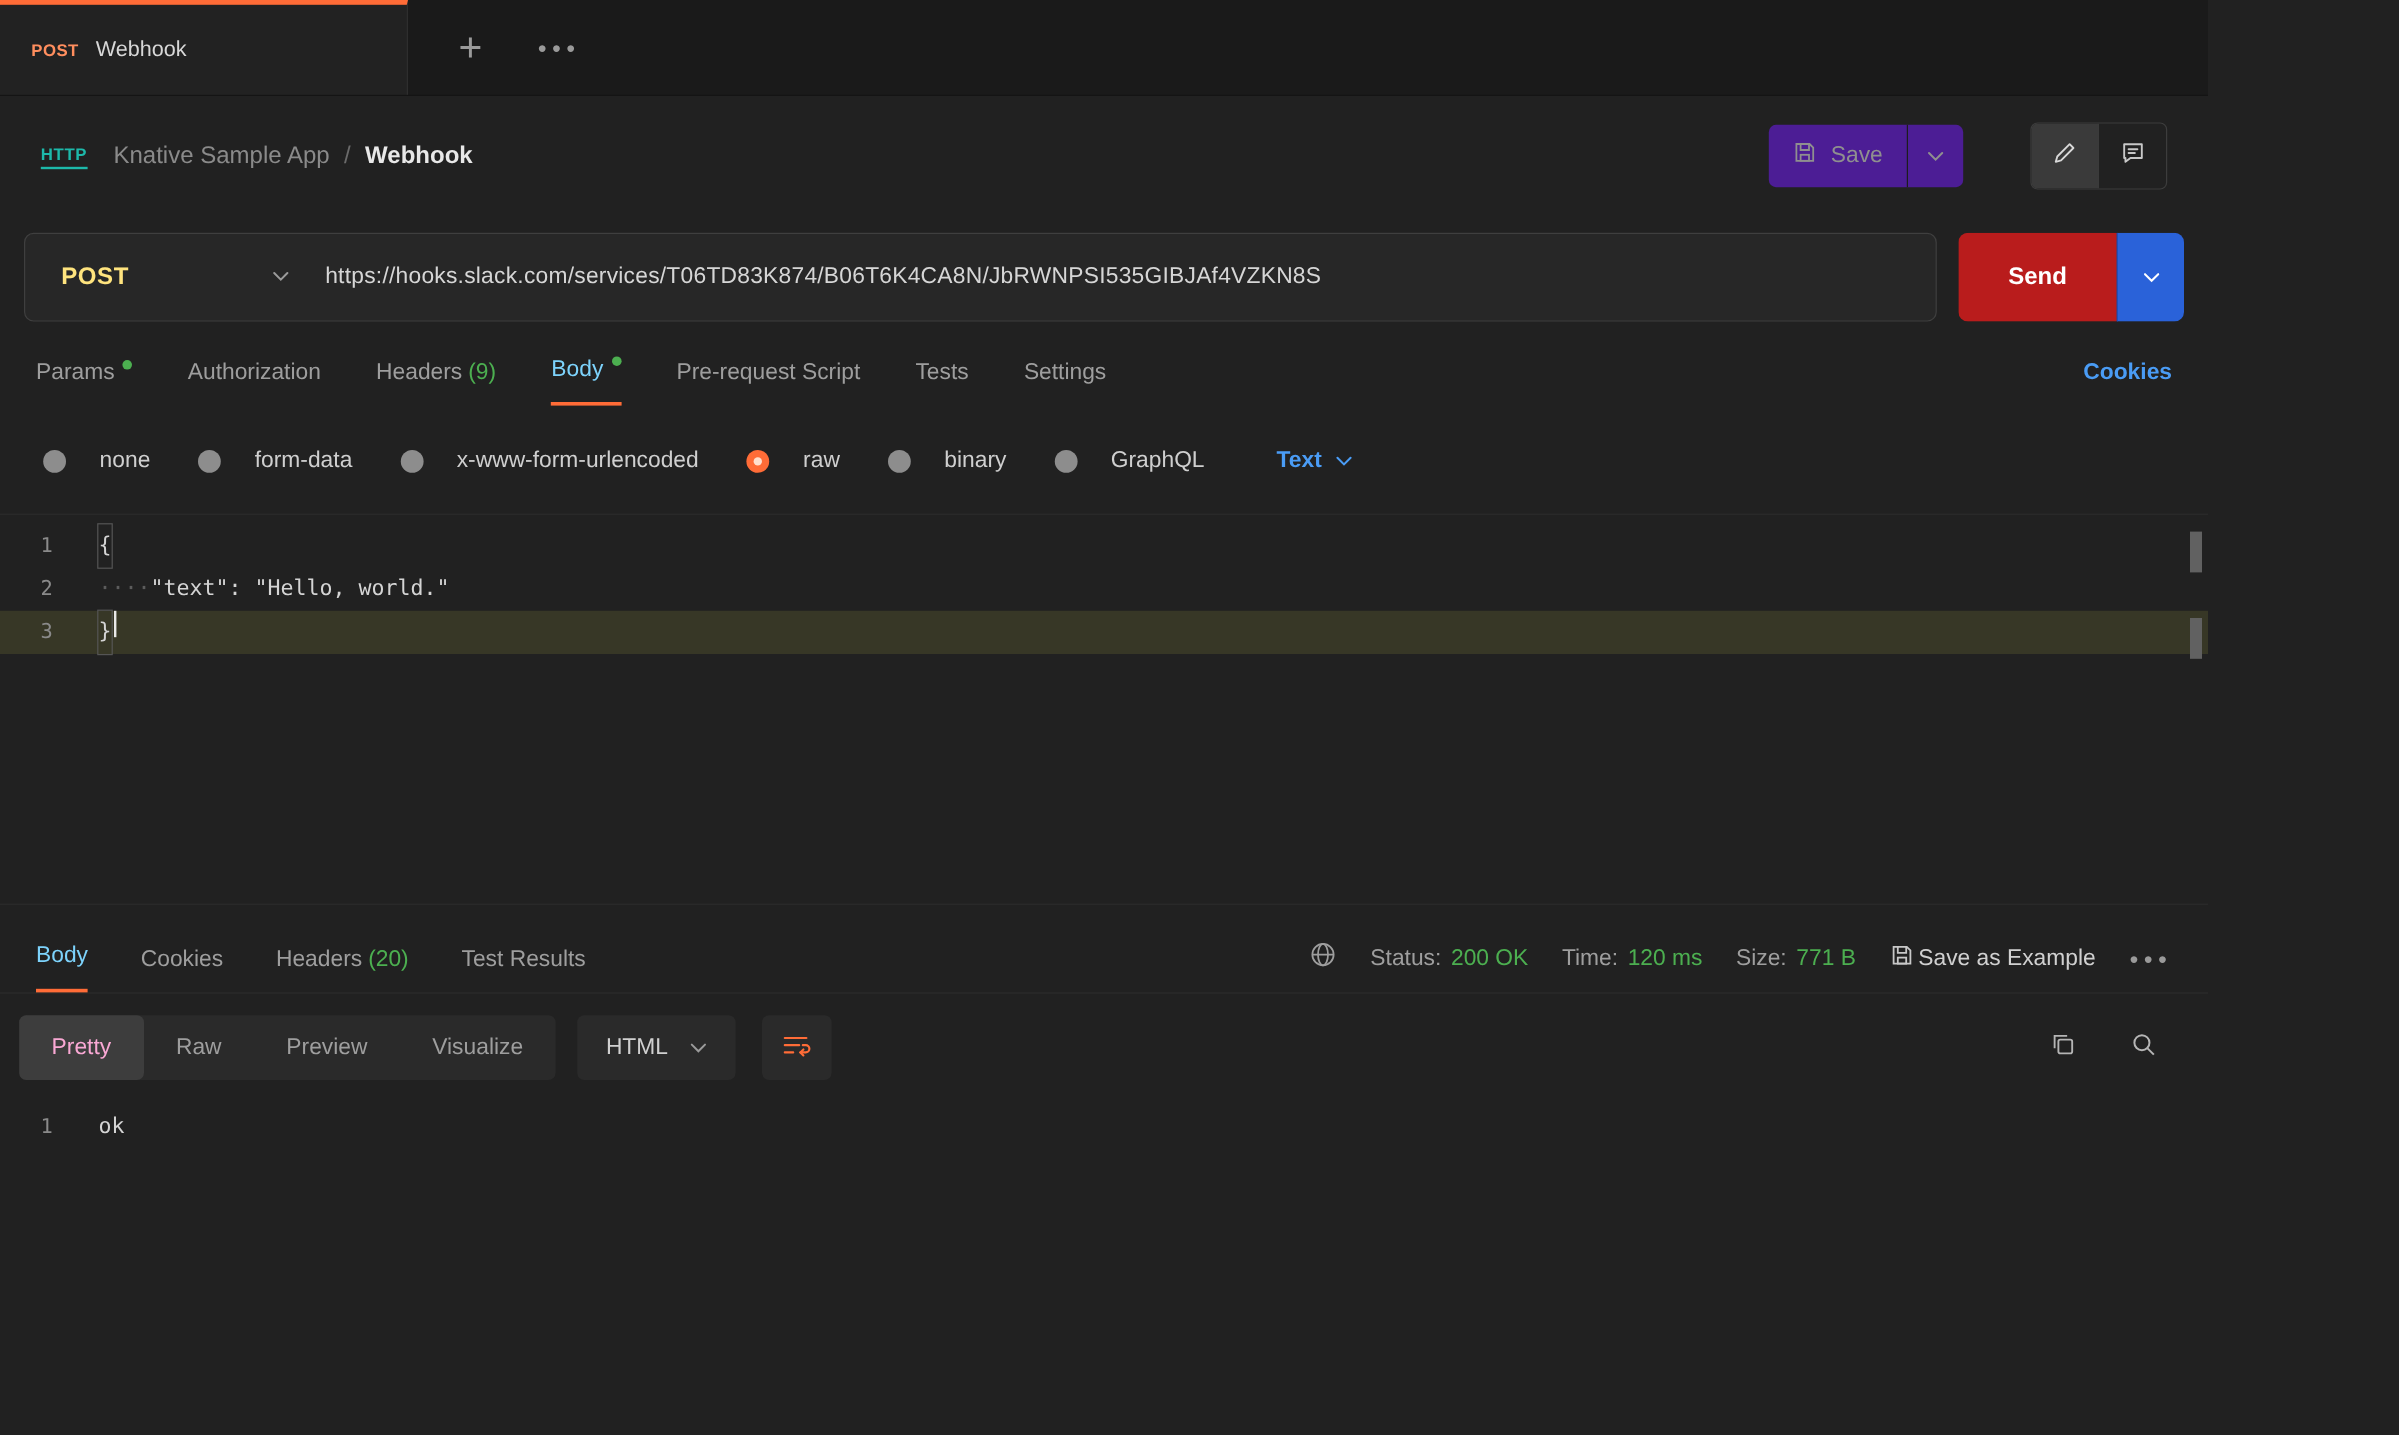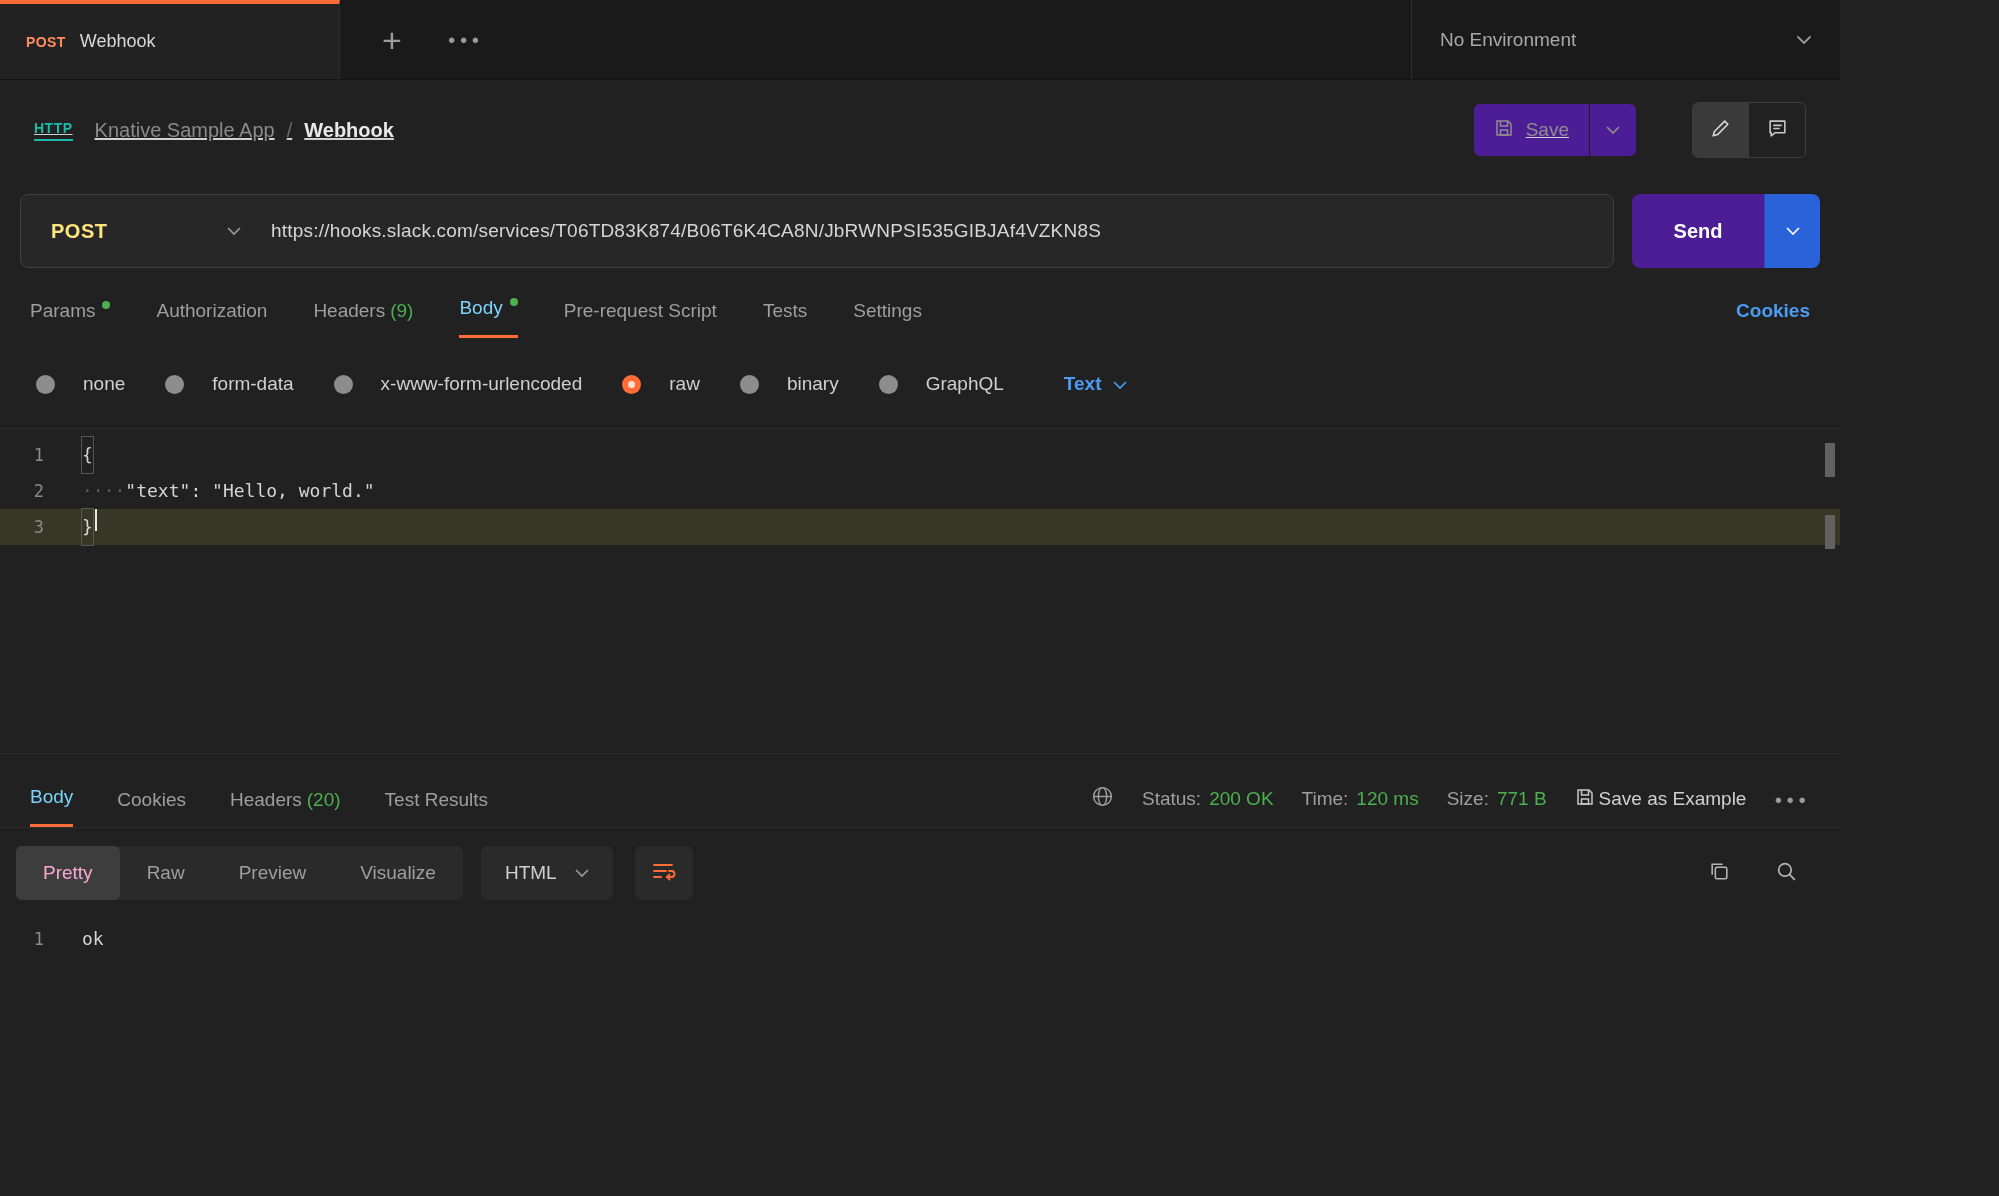--- a/index.html
+++ b/index.html
@@ -24,42 +24,42 @@
   .plus-btn { font-size:34px; font-weight:300; color:#9a9a9a; line-height:1; cursor:default; }
   .dots3 { color:#9a9a9a; font-size:13px; letter-spacing:4px; }
   .env {
     margin-left:auto; width:429px; border-left:1px solid #2e2e2e;
     display:flex; align-items:center; justify-content:space-between; padding:0 28px;
   }
   .env-label { font-size:19px; color:#a8a8a8; }
   .chev { display:inline-block; }
 
   
-  .req-header { height:100px; display:flex; align-items:center; padding:0 34px; flex:none;text-decoration:underline; }
+  .req-header { height:100px; display:flex; align-items:center; padding:0 34px; flex:none; }
   .http-badge { color:#1db9aa; font-weight:700; font-size:14px; border-bottom:2px solid #1db9aa; padding-bottom:3px; margin-right:22px; letter-spacing:.5px; }
   .crumb-collection { font-size:20px; color:#8a8a8a; }
   .crumb-sep { font-size:20px; color:#6a6a6a; margin:0 12px; }
   .crumb-name { font-size:20px; color:#e8e8e8; font-weight:600; }
   .header-actions { margin-left:auto; display:flex; align-items:center; gap:56px; }
   .save-group { display:flex; align-items:center; background:#4c1d95; border-radius:6px; height:52px; color:#8f8f8f; }
   .save-main { display:flex; align-items:center; gap:12px; padding:0 20px; font-size:19px; height:52px; }
   .save-divider { width:1px; height:52px; background:#1d1d1d; }
   .save-caret { width:46px; height:52px; display:flex; align-items:center; justify-content:center; color:#8f8f8f; }
   .icon-pair { display:flex; border:1px solid #3d3d3d; border-radius:6px; overflow:hidden; height:56px; }
   .icon-cell { width:56px; display:flex; align-items:center; justify-content:center; }
   .icon-cell.first { background:#3a3a3a; border-right:1px solid #3d3d3d; }
 
   
   .url-row { display:flex; align-items:center; margin:14px 20px 0; gap:18px; height:74px; flex:none; }
   .url-box { flex:1; height:74px; border:1px solid #3f3f3f; background:#272727; border-radius:8px; display:flex; align-items:center; }
   .method { display:flex; align-items:center; width:250px; padding:0 30px; justify-content:space-between; color:#9a9a9a; }
   .method-label { font-size:20px; font-weight:700; color:#ffe47e; letter-spacing:.5px; }
   .url-text { font-size:19px; color:#d6d6d6; letter-spacing:.2px; white-space:nowrap; overflow:hidden; }
   .send-group { display:flex; height:74px; border-radius:8px; overflow:hidden; flex:none; }
-  .send-main { width:132px; background:#4c1d95; color:#ffffff; font-size:20px; font-weight:600; display:flex; align-items:center; justify-content:center; }
+  .send-main { width:132px; background:#b91c1c; color:#ffffff; font-size:20px; font-weight:600; display:flex; align-items:center; justify-content:center; }
   .send-caret { width:56px; background:#2a62d9; border-left:1px solid #1d4fb8; display:flex; align-items:center; justify-content:center; color:#ffffff; }
 
   
   .req-tabs { display:flex; align-items:flex-end; gap:46px; padding:0 30px; margin-top:22px; height:48px; font-size:19px; color:#9e9e9e; flex:none; }
   .rtab { padding-bottom:16px; cursor:default; }
   .rtab.active { color:#7dd3fc; border-bottom:3px solid #ff6c37; }
   .gdot { display:inline-block; width:8px; height:8px; border-radius:50%; background:#4caf50; margin-left:7px; margin-bottom:8px; }
   .count { color:#4caf50; margin-left:5px; }
   .cookies { margin-left:auto; color:#4a9cf5; font-weight:600; padding-bottom:16px; }
 
@@ -116,28 +116,20 @@
 <div class="app">
 
   <div class="tabbar">
     <div class="tab">
       <span class="tab-method">POST</span>
       <span class="tab-title">Webhook</span>
     </div>
     <div class="tab-actions">
       <span class="plus-btn">+</span>
       <span class="dots3">●●●</span>
-    </div>
-    <div class="env">
-      <span class="env-label">No Environment</span>
-      <span class="chev">
-        <svg width="16" height="10" viewBox="0 0 16 10">
-            <path d="M2 2l6 6 6-6" fill="none" stroke="#9a9a9a" stroke-width="1.8" stroke-linecap="round"></path>
-          </svg>
-      </span>
     </div>
   </div>
 
   <div class="req-header">
     <span class="http-badge">HTTP</span>
     <span class="crumb-collection">Knative Sample App</span>
     <span class="crumb-sep">/</span>
     <span class="crumb-name">Webhook</span>
 
     <div class="header-actions">

